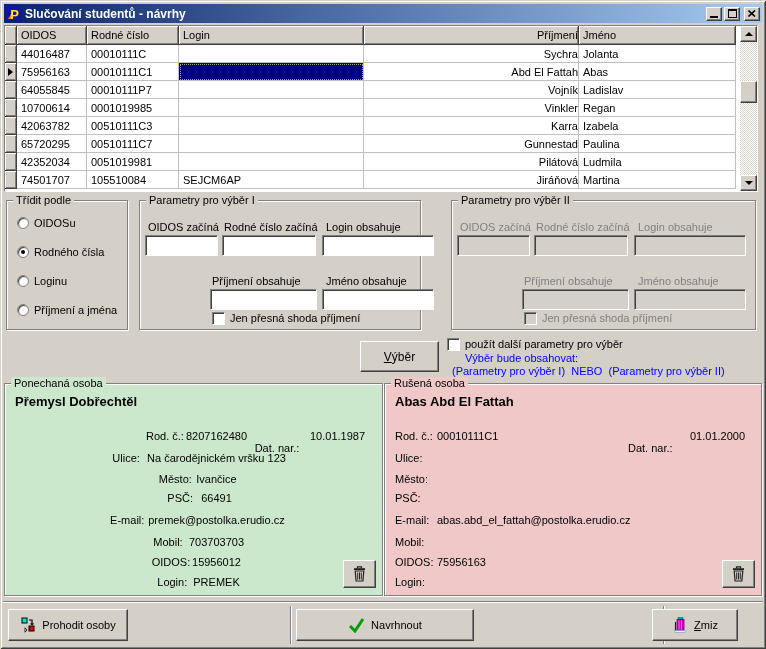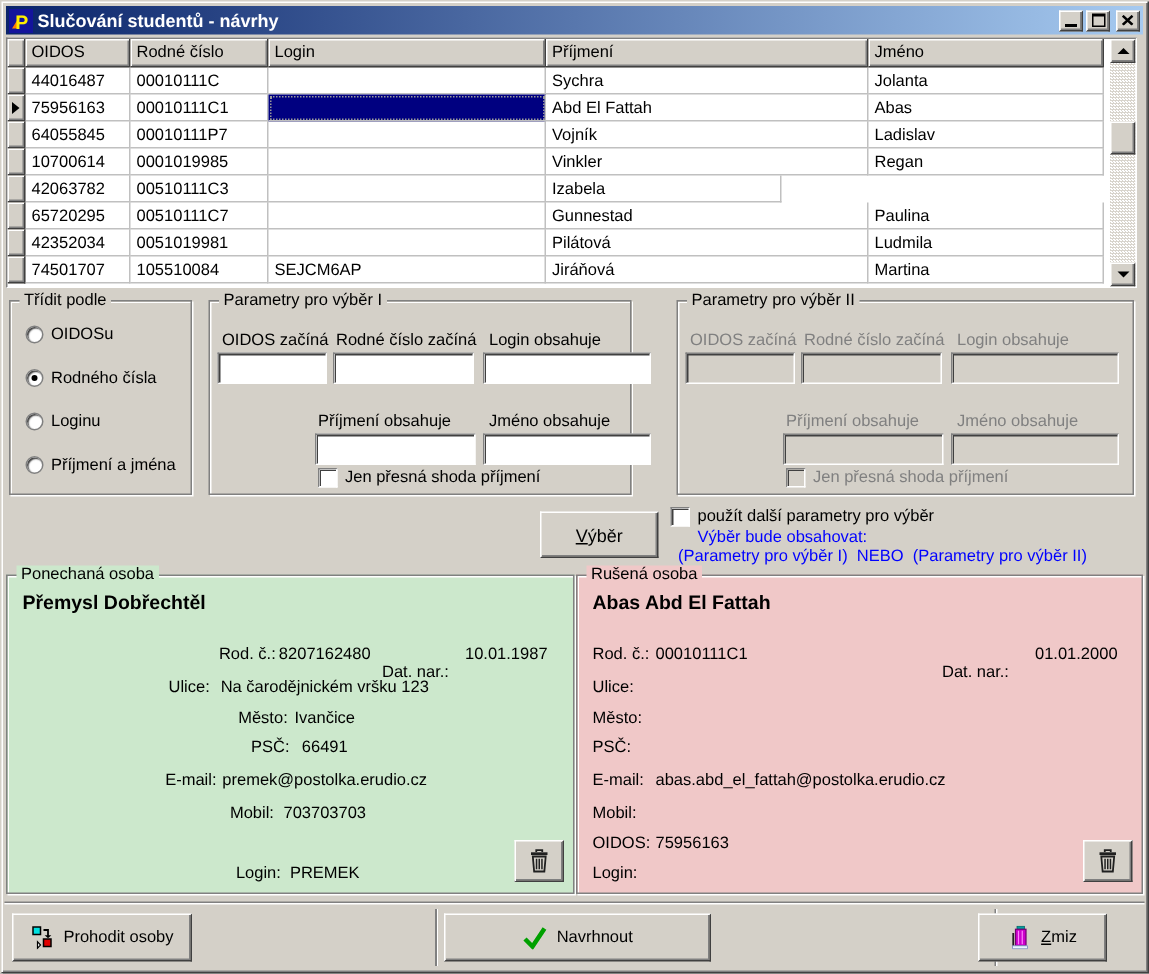--- a/index.html
+++ b/index.html
@@ -49,21 +49,21 @@
     background:#d4d0c8; border-right:1px solid #404040; border-bottom:1px solid #404040;
     box-shadow: inset 1px 1px 0 #ffffff, inset -1px -1px 0 #808080;
   }
   .gut {
     width:12px; flex:0 0 auto; background:#d4d0c8; padding:0;
     border-right:1px solid #404040; border-bottom:1px solid #404040;
     box-shadow: inset 1px 1px 0 #ffffff, inset -1px -1px 0 #808080;
     display:flex; align-items:center; justify-content:center;
   }
   .c1{width:70px;flex:0 0 auto;} .c2{width:92px;flex:0 0 auto;} .c3{width:185px;flex:0 0 auto;}
-  .c4{width:215px;flex:0 0 auto;} .c5{width:157px;flex:0 0 auto;}
+  .c4{width:215px;flex:0 0 auto;text-align:right;} .c5{width:157px;flex:0 0 auto;}
   .sel { background:var(--selection,#000080); outline:1px dotted #9a9a9a; outline-offset:-2px; }
   .rowarrow { width:0; height:0; border-left:5px solid #000; border-top:4px solid transparent; border-bottom:4px solid transparent; }
 
   
   .vscroll { position:absolute; top:0; right:0; bottom:0; width:17px;
     background:repeating-conic-gradient(#ffffff 0 90deg, #d8d4cc 90deg 180deg) 0 0/2px 2px; }
   .sbtn { position:absolute; left:0; width:17px; height:16px; background:#d4d0c8;
     border:1px solid; border-color:#ffffff #404040 #404040 #ffffff;
     box-shadow: inset -1px -1px 0 #808080; display:flex; align-items:center; justify-content:center; }
   .sbtn.up{top:0;} .sbtn.down{bottom:0;}
@@ -192,20 +192,21 @@
         <div class="gc c3"></div>
         <div class="gc c4">Vinkler</div>
         <div class="gc c5">Regan</div>
       </div>
 
       <div class="grow">
         <div class="gut"></div>
         <div class="gc c1">42063782</div>
         <div class="gc c2">00510111C3</div>
         <div class="gc c3"></div>
+        <div class="gc c4">Karra</div>
         <div class="gc c5">Izabela</div>
       </div>
 
       <div class="grow">
         <div class="gut"></div>
         <div class="gc c1">65720295</div>
         <div class="gc c2">00510111C7</div>
         <div class="gc c3"></div>
         <div class="gc c4">Gunnestad</div>
         <div class="gc c5">Paulina</div>
@@ -314,20 +315,21 @@
     <div class="pname">Přemysl Dobřechtěl</div>
     <div class="prow" style="top:46px;">
       <span class="plab">Rod. č.:</span><span>8207162480</span>
       <span class="datlab">Dat. nar.:</span><span class="datval">10.01.1987</span>
     </div>
     <div class="prow" style="top:68px;"><span class="plab">Ulice:</span><span>Na čarodějnickém vršku 123</span></div>
     <div class="prow" style="top:89px;"><span class="plab">Město:</span><span>Ivančice</span></div>
     <div class="prow" style="top:108px;"><span class="plab">PSČ:</span><span>66491</span></div>
     <div class="prow" style="top:130px;"><span class="plab">E-mail:</span><span>premek@postolka.erudio.cz</span></div>
     <div class="prow" style="top:152px;"><span class="plab">Mobil:</span><span>703703703</span></div>
+    <div class="prow" style="top:172px;"><span class="plab">OIDOS:</span><span>15956012</span></div>
     <div class="prow" style="top:192px;"><span class="plab">Login:</span><span>PREMEK</span></div>
     <button class="btn trash">
       <svg width="15" height="16" viewBox="0 0 15 16">
         <path d="M5.5 2 v-1.2 h4 V2" fill="none" stroke="#202020" stroke-width="1.2"></path>
         <rect x="2" y="2.2" width="11" height="1.8" fill="#202020"></rect>
         <path d="M3.2 5 h8.6 l-0.9 10 h-6.8 Z" fill="none" stroke="#202020" stroke-width="1.2"></path>
         <path d="M5.7 6.5 v7 M7.5 6.5 v7 M9.3 6.5 v7" stroke="#202020" stroke-width="1"></path>
       </svg>
     </button>
   </div>

